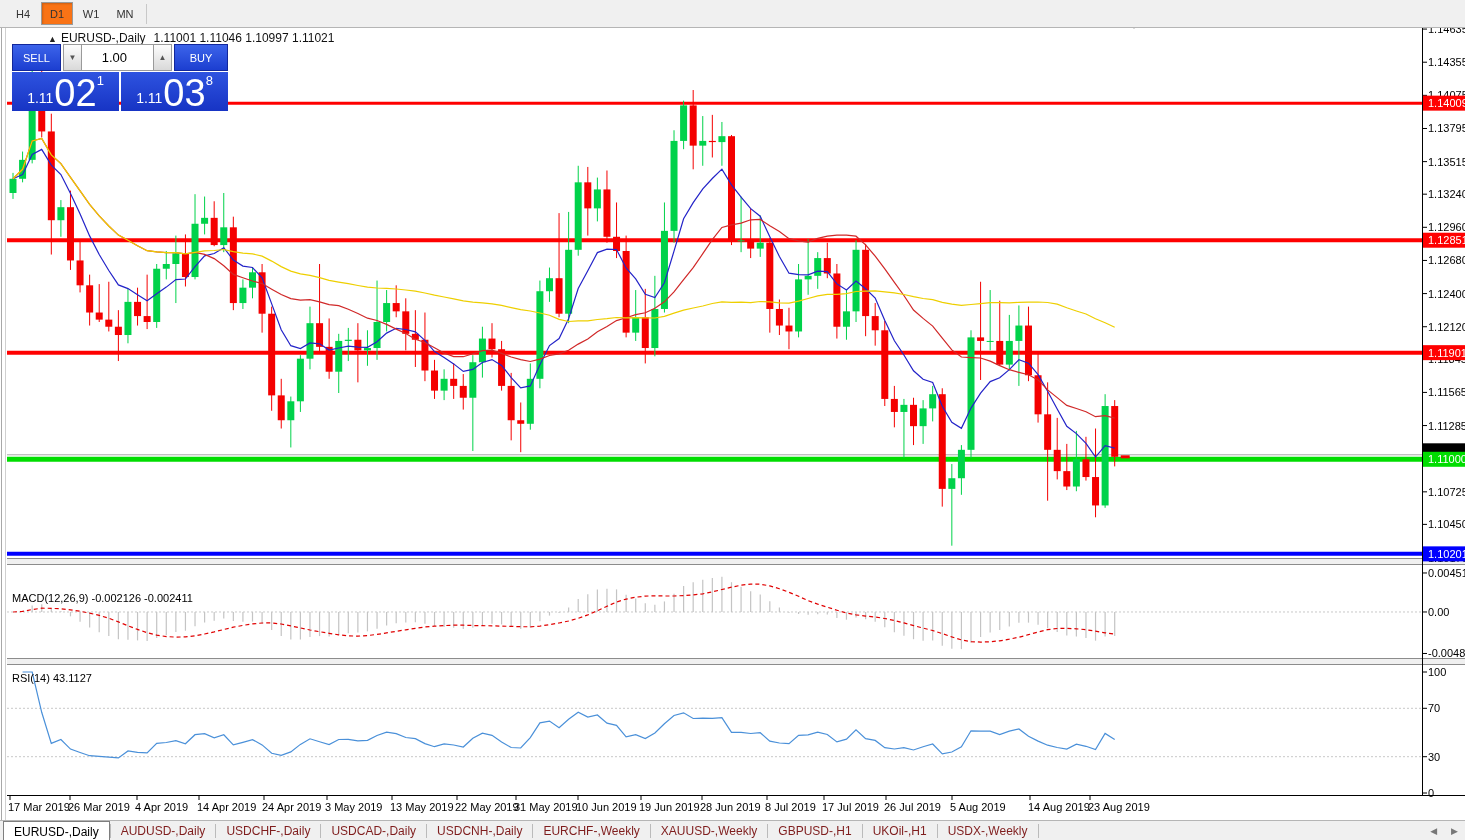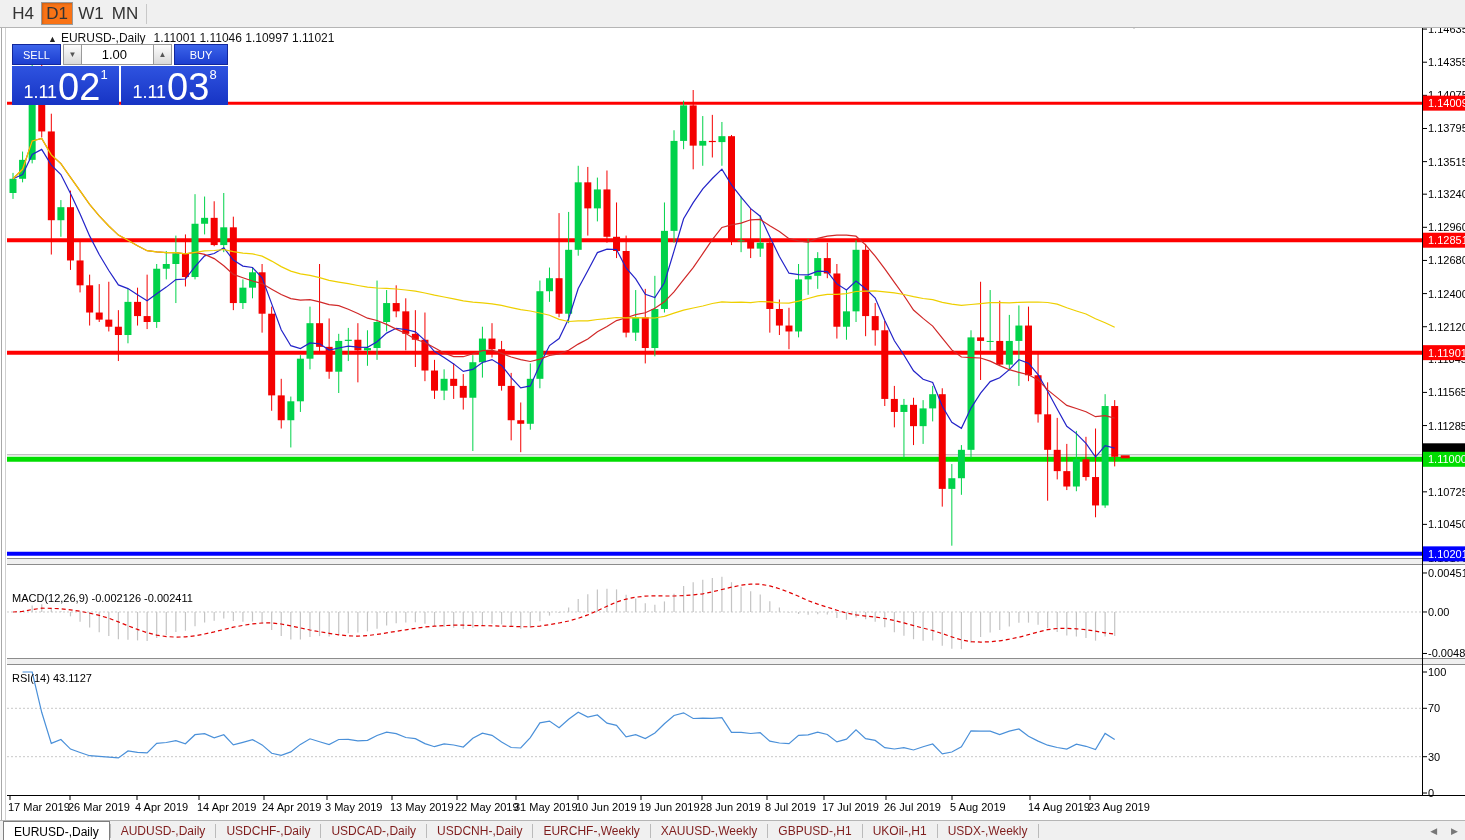--- a/index.html
+++ b/index.html
@@ -2,45 +2,45 @@
 <html><head>
 <meta charset="utf-8">
 <style>
   html,body{margin:0;padding:0;background:#fff;width:1465px;height:840px;overflow:hidden;
     font-family:"Liberation Sans",sans-serif;-webkit-font-smoothing:antialiased;}
   #app{position:relative;width:1465px;height:840px;background:#fff;}
   
   #toolbar{position:absolute;left:0;top:0;width:1465px;height:27px;background:#f0f0f0;
     border-bottom:1px solid #b5b5b5;display:flex;align-items:center;z-index:30;}
   .tfbtn{height:21px;min-width:30px;margin:0 1px;display:flex;align-items:center;justify-content:center;
-    font-size:17px;color:#333;border:1px solid transparent;background:transparent;cursor:pointer;}
+    font-size:11px;color:#333;border:1px solid transparent;background:transparent;cursor:pointer;}
   .tfbtn.active{background:#f97316;border:1px solid #9a9a9a;box-shadow:inset 1px 1px 2px rgba(0,0,0,.18);}
   .tbsep{width:1px;height:20px;background:#c8c8c8;margin:0 4px;}
   
   #chart-svg{position:absolute;left:0;top:0;z-index:5;}
   
   #chart-title{position:absolute;left:10px;top:31px;z-index:20;font-size:12px;color:#111;margin-left:38px;}
   #chart-title .arr{font-size:9px;margin-right:4px;color:#222;}
   #chart-title .sym{margin-right:8px;}
   
   #trade-panel{position:absolute;left:12px;top:44px;width:216px;z-index:25;font-size:11px;}
-  #tp-row1{display:flex;height:21px;}
+  #tp-row1{display:flex;height:27px;}
   .tp-btn{background:linear-gradient(#3c64ea,#1c3ed0);border:1px solid #12279b;color:#fff;
     display:flex;align-items:center;justify-content:center;cursor:pointer;}
   #tp-sell{width:47px;}
   #tp-buy{width:52px;margin-left:2px;}
   .spin{width:17px;background:linear-gradient(#fdfdfd,#d9d9d9);border:1px solid #9a9a9a;color:#555;
     font-size:8px;display:flex;align-items:center;justify-content:center;cursor:pointer;}
   #tp-vol{flex:1;background:#fff;border:1px solid #9a9a9a;border-left:none;border-right:none;
     display:flex;align-items:center;justify-content:flex-end;padding-right:26px;font-size:13px;color:#000;}
   #tp-row2{display:flex;margin-top:1px;height:39px;}
   .bigquote{flex:1;background:linear-gradient(#2e53e0,#1734c4);color:#fff;display:flex;align-items:flex-end;
     justify-content:center;padding-bottom:3px;cursor:pointer;}
   .bigquote+.bigquote{margin-left:2px;}
-  .bq-small{font-size:18px;line-height:20px;margin-right:1px;}
+  .bq-small{font-size:14px;line-height:20px;margin-right:1px;}
   .bq-big{font-size:38px;line-height:29px;font-weight:400;}
   .bq-sup{font-size:13px;line-height:13px;align-self:flex-start;margin-top:2px;}
   
   .ind-label{position:absolute;z-index:20;font-size:11px;color:#000;}
   
   #tabbar{position:absolute;left:0;top:820px;width:1465px;height:20px;background:#f0f0f0;
     border-top:1px solid #b5b5b5;display:flex;align-items:stretch;z-index:30;font-size:12px;}
   .symtab{display:flex;align-items:center;padding:0 10px;color:#7f1d1d;cursor:pointer;white-space:nowrap;}
   .symtab.active{background:#fff;border:1px solid #7e7e7e;border-bottom:none;color:#000;}
   .tab-sep{width:1px;background:#bbb;margin:3px 0;}

